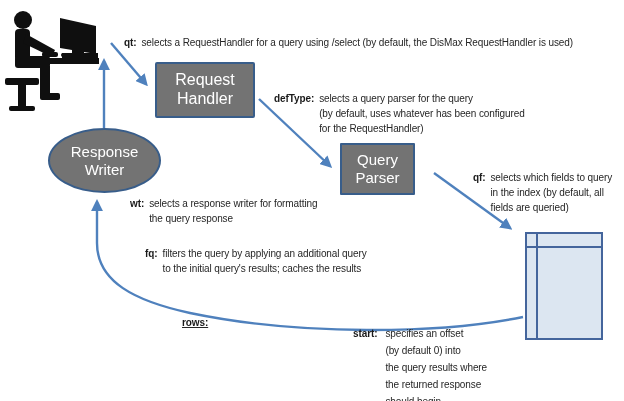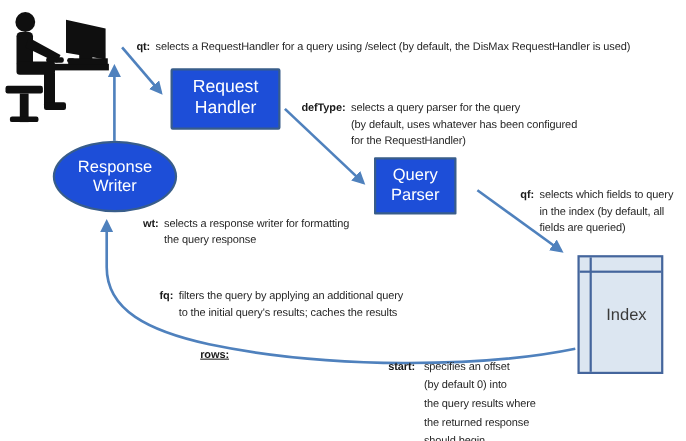--- a/index.html
+++ b/index.html
@@ -1,19 +1,19 @@
 <!DOCTYPE html>
 <html><head>
 <meta charset="utf-8">
 <style>
   html,body{margin:0;padding:0;background:#fff;}
   .stage{position:relative;width:624px;height:401px;background:#ffffff;overflow:hidden;
          font-family:"Liberation Sans",sans-serif;color:#262626;}
   svg.layer{position:absolute;left:0;top:0;width:624px;height:401px;pointer-events:none;}
-  .node{position:absolute;background:#1d4ed8;border:2px solid #385d8a;color:#ffffff;
+  .node{position:absolute;background:#737373;border:2px solid #385d8a;color:#ffffff;
         display:flex;align-items:center;justify-content:center;text-align:center;
         white-space:pre-line;line-height:1.18;box-sizing:border-box;}
   #request-handler{left:155px;top:62px;width:100px;height:56px;font-size:16px;border-radius:2px;}
   #query-parser{left:340px;top:143px;width:75px;height:52px;font-size:15px;border-radius:1px;}
   #response-writer{left:48px;top:128px;width:113px;height:65px;font-size:15px;border-radius:50%;}
   #index-box{position:absolute;left:525px;top:232px;width:78px;height:108px;background:#dce6f1;
              border:2px solid #44659c;box-sizing:border-box;}
   #index-box .idx-v{position:absolute;left:9px;top:0;bottom:0;width:2px;background:#44659c;}
   #index-box .idx-h{position:absolute;left:0;right:0;top:12px;height:2px;background:#44659c;}
   #index-box .idx-label{position:absolute;left:11px;right:0;top:44px;text-align:center;
@@ -66,21 +66,20 @@
 
   <div class="node" id="request-handler">Request
 Handler</div>
   <div class="node" id="query-parser">Query
 Parser</div>
   <div class="node" id="response-writer">Response
 Writer</div>
   <div id="index-box">
     <div class="idx-v"></div>
     <div class="idx-h"></div>
-    <div class="idx-label">Index</div>
   </div>
 
   <div class="ann" id="ann-qt" style="left:124px;top:35px;">
     <b>qt:</b>
     <span class="t">selects a RequestHandler for a query using /select (by default, the DisMax RequestHandler is used)</span>
   </div>
 
   <div class="ann" id="ann-qf" style="left:473px;top:170px;">
     <b>qf:</b>
     <span class="t">selects which fields to query
@@ -94,21 +93,21 @@
 (by default, uses whatever has been configured
 for the RequestHandler)</span>
   </div>
 
   <div class="ann" id="ann-wt" style="left:104px;top:196px;margin-left:26px;">
     <b>wt:</b>
     <span class="t">selects a response writer for formatting
 the query response</span>
   </div>
 
-  <div class="ann" id="ann-fq" style="left:145px;top:262px;">
+  <div class="ann" id="ann-fq" style="left:145px;top:246px;">
     <b>fq:</b>
     <span class="t">filters the query by applying an additional query
 to the initial query's results; caches the results</span>
   </div>
 
   <div class="ann lh17" id="ann-rows" style="left:182px;top:314px;text-decoration:underline;">
     <b>rows:</b>
   </div>
 
   <div class="ann lh17" id="ann-start" style="left:353px;top:325px;">

